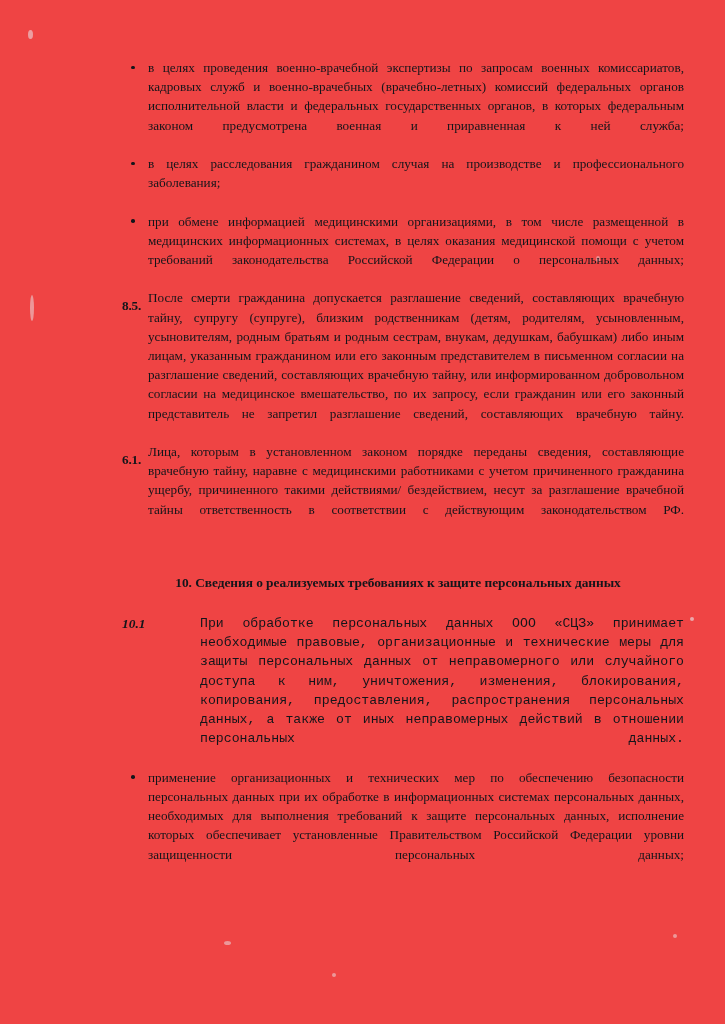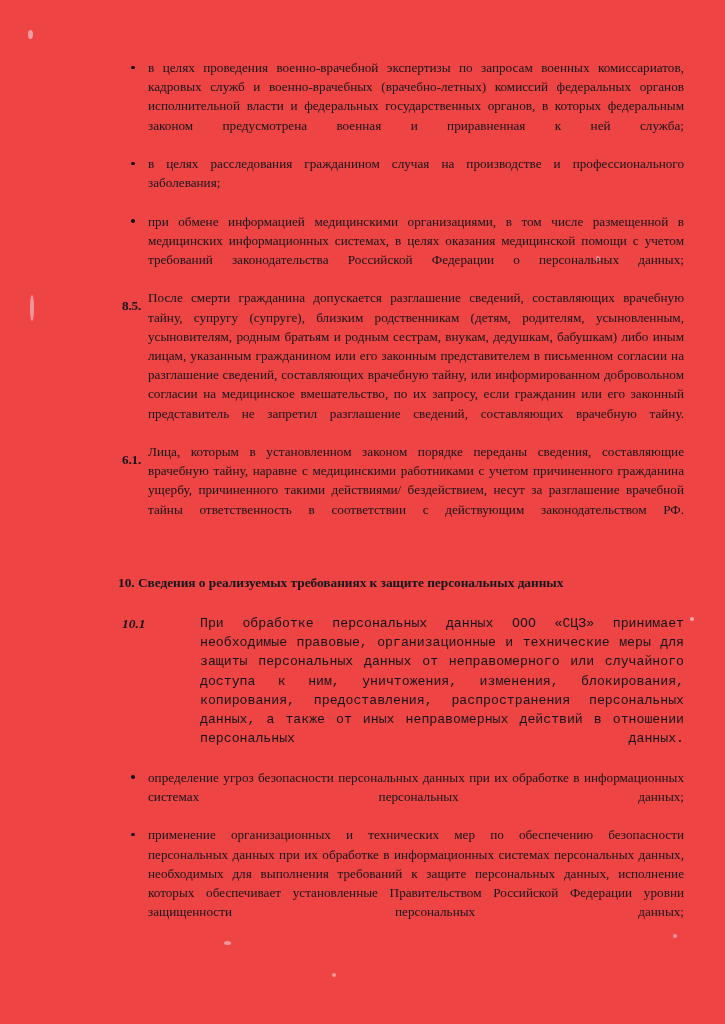--- a/index.html
+++ b/index.html
@@ -76,21 +76,21 @@
     content: "";
     display: inline-block;
     width: 100%;
   }
 
   
   .section-heading {
     font-weight: bold;
     font-size: 13.4px;
     line-height: 19px;
-    text-align: left;
+    text-align: center;
     margin: 17px 0 0 0;
     padding: 0 6px 0 0;
     letter-spacing: -0.05px;
   }
 
   
   .tabclause {
     position: relative;
     padding-left: 30px;
     text-align: justify;
@@ -172,22 +172,18 @@
 
     <div class="tabclause blk">
       <span class="num">10.1</span>
       <span class="txt lead">При обработке персональных данных ООО «СЦЗ» принимает необходимые правовые, организационные и технические меры для защиты персональных данных от неправомерного или случайного доступа к ним, уничтожения, изменения, блокирования, копирования, предоставления, распространения персональных данных, а также от иных неправомерных действий в отношении персональных данных.</span>
     </div>
 
 
     <ul style="list-style:none;margin:0;padding:0;">
       <li class="bullet-item blk">
         <span class="dot"></span>
-        <span class="txt">определение угроз безопасности персональных данных при их обработке в информационных системах персональных данных;</span>
-      </li>
-      <li class="bullet-item blk">
-        <span class="dot"></span>
         <span class="txt">применение организационных и технических мер по обеспечению безопасности персональных данных при их обработке в информационных системах персональных данных, необходимых для выполнения требований к защите персональных данных, исполнение которых обеспечивает установленные Правительством Российской Федерации уровни защищенности персональных данных;</span>
       </li>
     </ul>
 
   </div>
 </div>
 
 </body></html>

